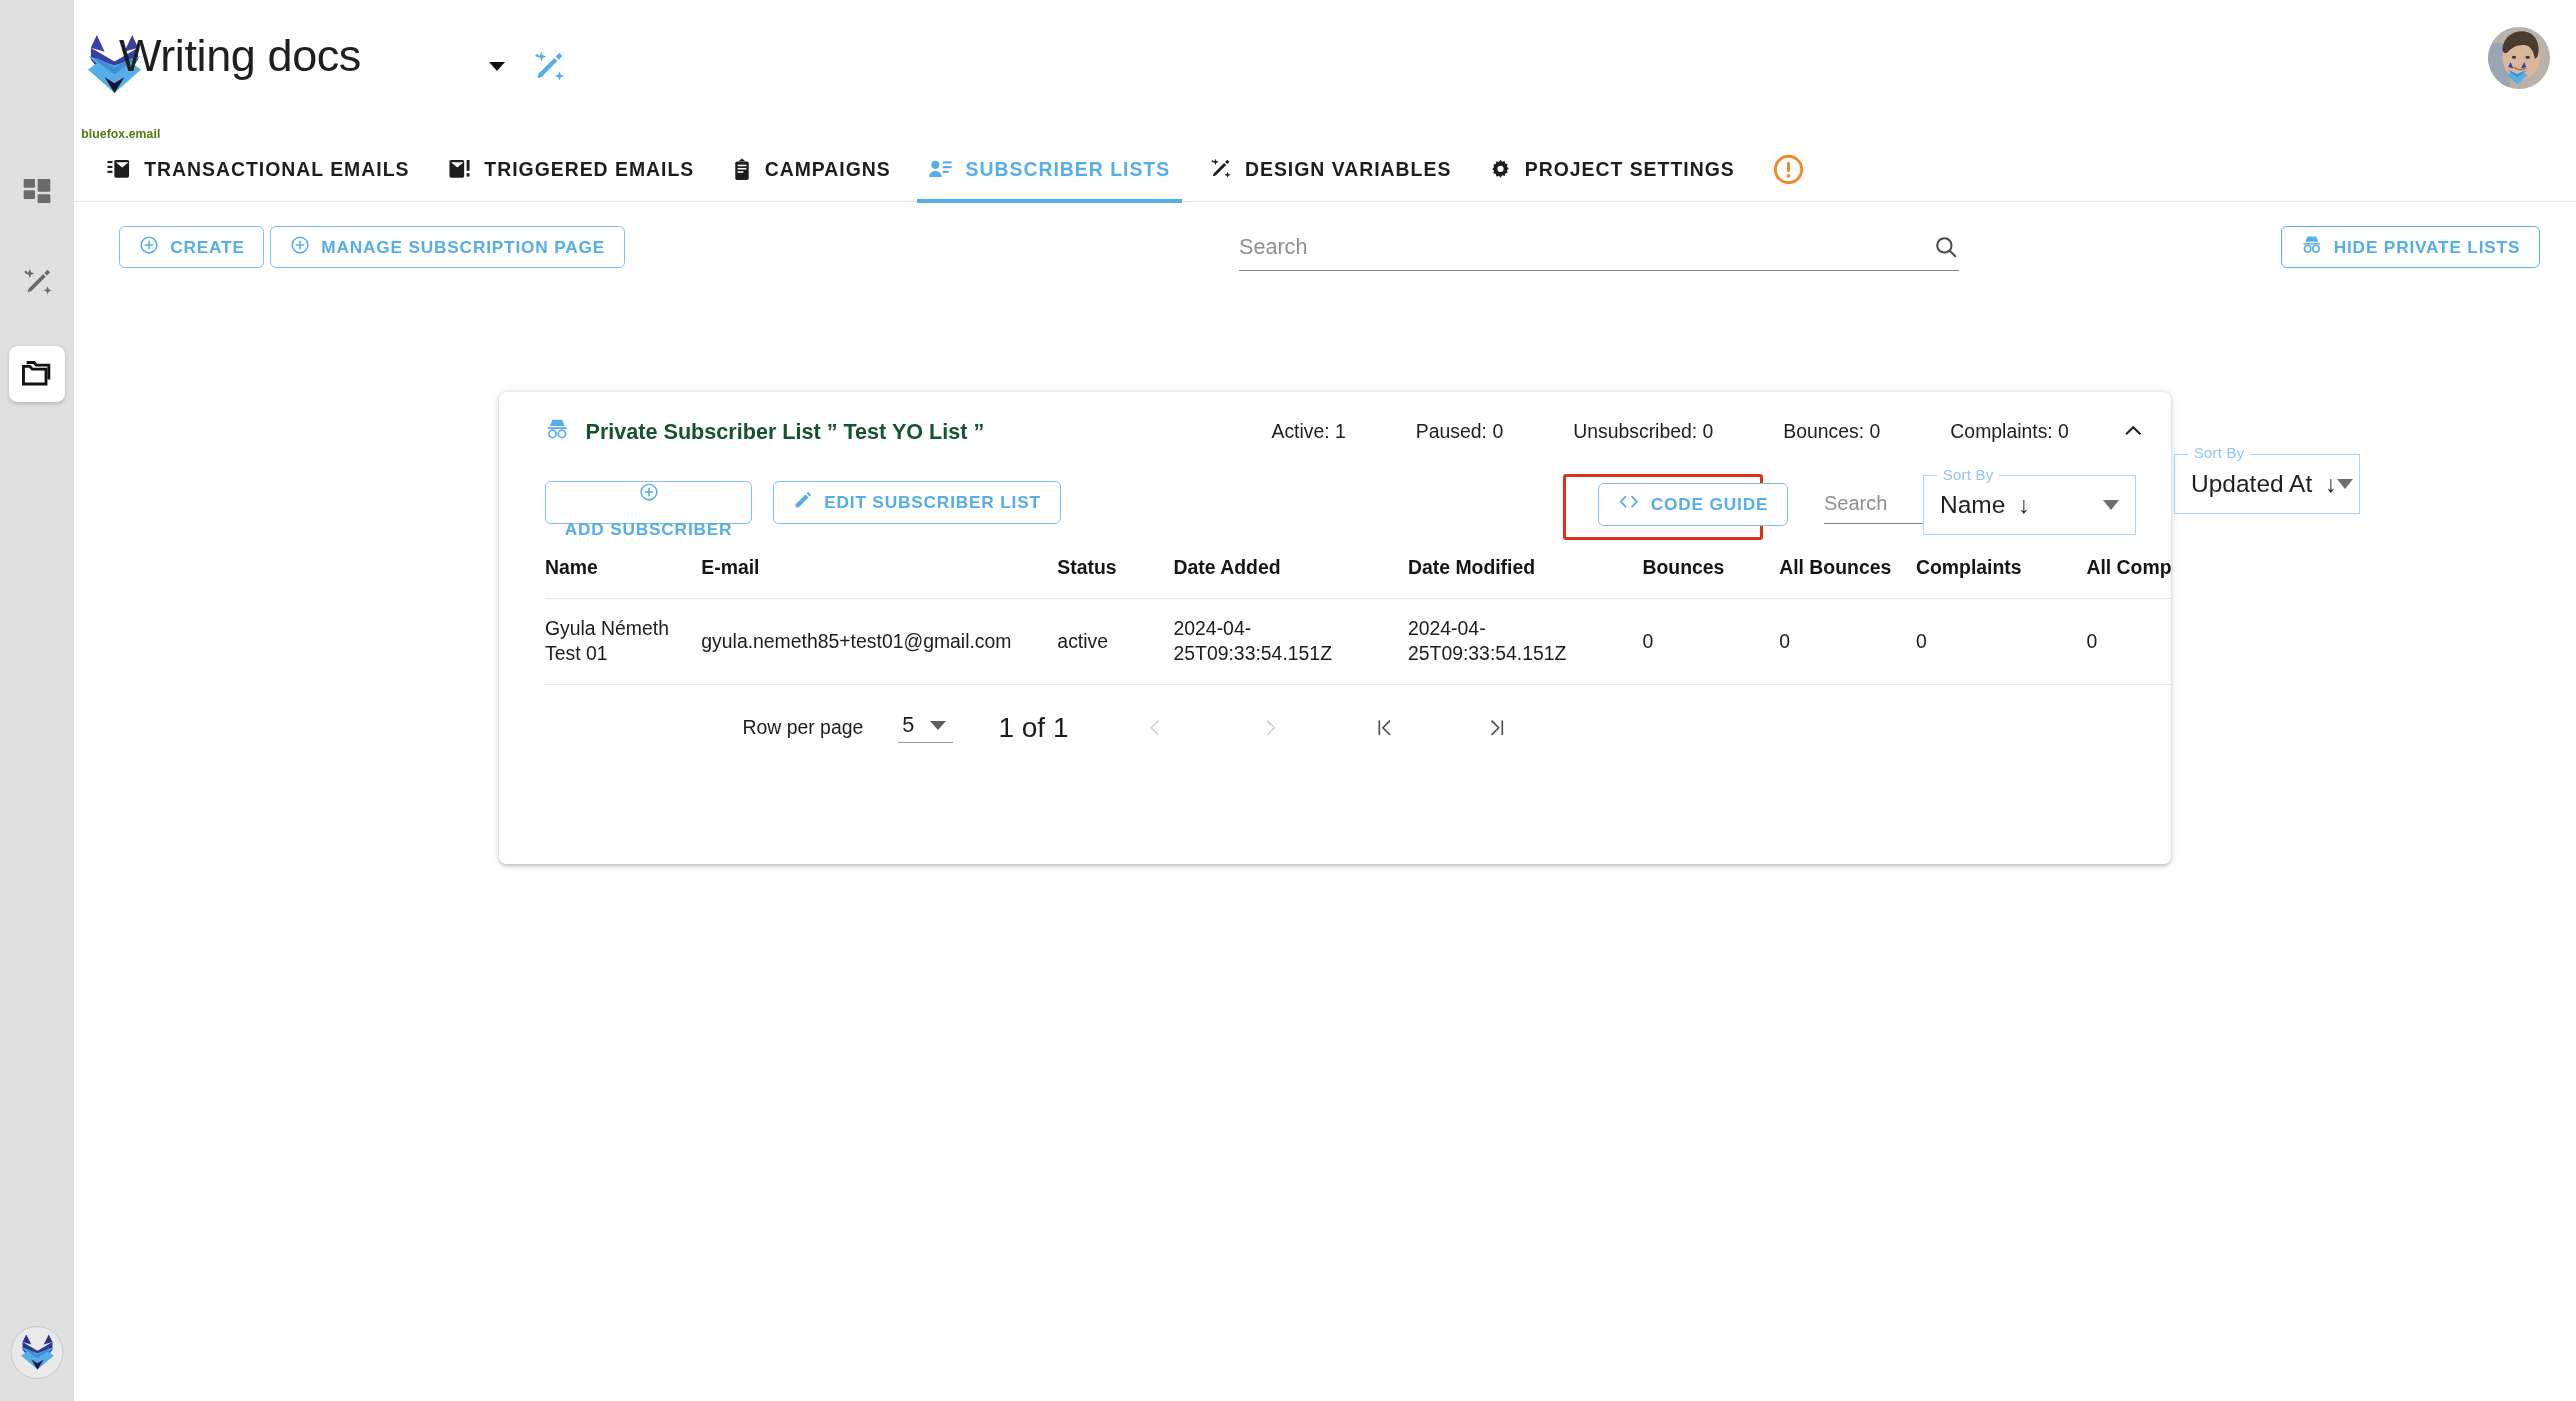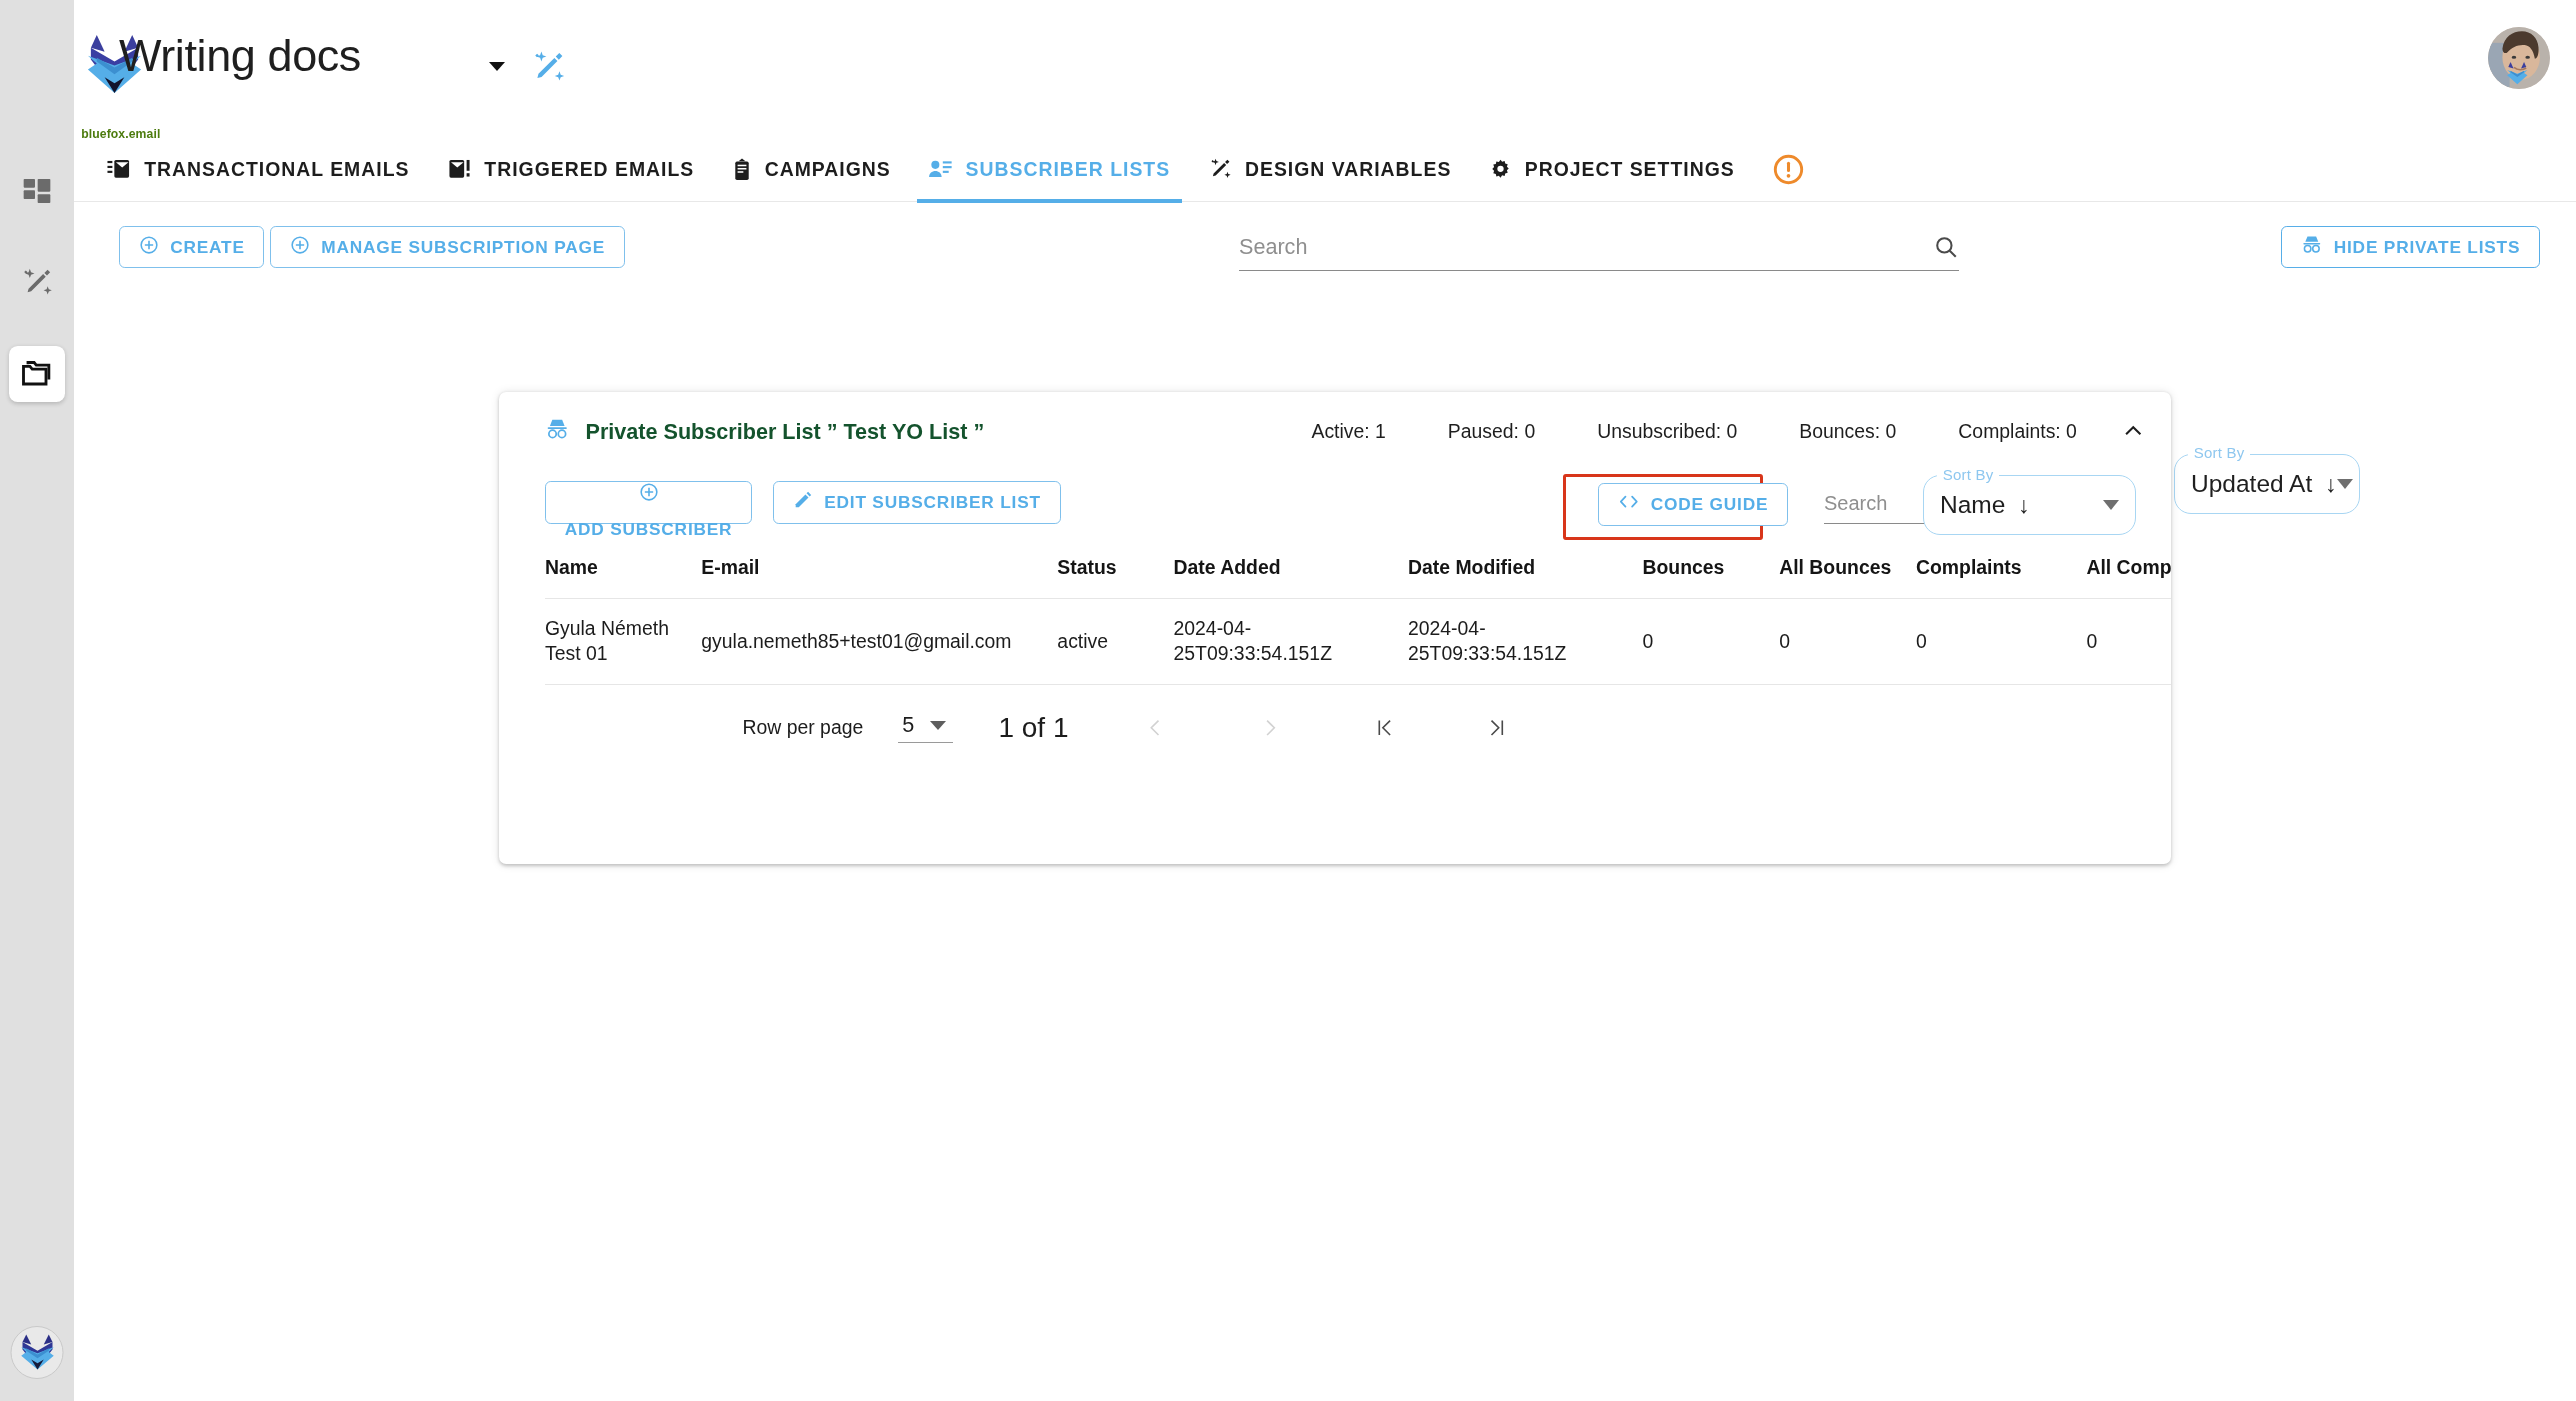--- a/index.html
+++ b/index.html
@@ -99,21 +99,21 @@
   }
   .search-wrap input {
     flex:1; border:0; outline:0; background:transparent;
     font-family:"Liberation Sans", sans-serif; font-size: 21.6px; color:#333;
   }
   .search-wrap input::placeholder { color:#8f8f8f; }
   .search-ico { width: 26px; height: 26px; flex:none; }
 
   
   .osel {
-    position:absolute; height: 60px; border:0.7px solid #a8d6f3; border-radius: 17px;
+    position:absolute; height: 60px; border:0.7px solid #a8d6f3; border-radius: 0;
     background:#fff; display:flex; align-items:center; padding: 0 16px; cursor:pointer;
   }
   .osel .legend {
     position:absolute; top: -10.8px; left: 13px; background:#fff; padding: 0 5.8px;
     font-size: 15px; color:#8ec7ef; letter-spacing:0.2px;
   }
   .osel .val { font-size: 24.5px; color:#1f1f1f; white-space:nowrap; }
   .osel .dirarrow { margin-left: 13px; font-size: 23px; color:#1f1f1f; line-height:1; }
   .osel .caret {
     margin-left: auto; width:0; height:0;
@@ -130,21 +130,21 @@
     overflow:hidden;
   }
   .card-head {
     position:relative; height: 79px; display:flex; align-items:center;
     padding: 0 26px 0 46px;
   }
   .card-title {
     display:flex; align-items:center; gap: 16px;
     font-size: 21.6px; font-weight: 700; color:#14532d; white-space:nowrap;
   }
-  .stats { margin-left:auto; display:flex; align-items:center; gap: 8px; }
+  .stats { margin-left:auto; display:flex; align-items:center; gap: 16px; }
   .stat {
     font-size: 19.4px; color:#1e1e1e; white-space:nowrap; padding: 0 27px;
   }
   .chev-up { margin-left: 8.6px; width: 24.5px; height: 24.5px; cursor:pointer; }
 
   .card-actions { position:relative; height: 78px; padding-left: 46px; }
   .ibtn {
     position:absolute; top: 10px; display:inline-flex; align-items:center; gap: 11.5px;
     height: 43px; padding: 0 18.7px;
     border:0.7px solid #7fc0ec; border-radius: 5.8px; background:#fff;

